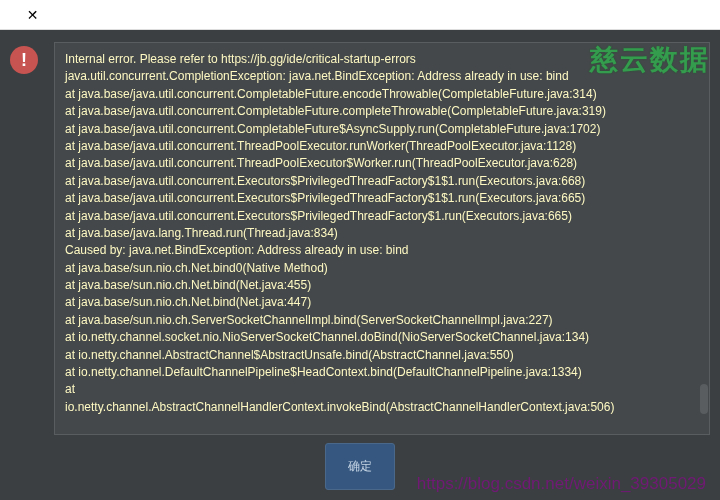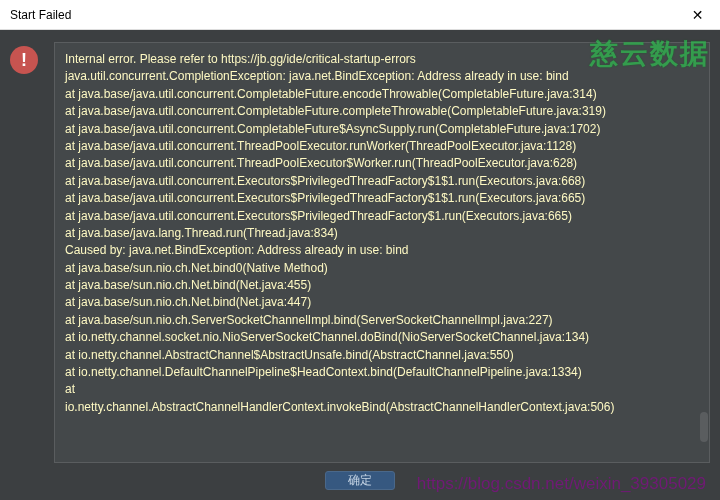--- a/index.html
+++ b/index.html
@@ -43,39 +43,38 @@
     .scroll-handle-v {
       position: absolute; right: 1px; bottom: 20px;
       width: 8px; height: 30px; background: #5a5d5f;
       border-radius: 4px;
     }
     .btn-row {
       display: flex; justify-content: center; padding-top: 8px;
     }
     .ok-btn {
       background: #365880; color: #c7d6e5;
-      border: 1px solid #4a688a; padding: 0 22px;
+      border: 1px solid #4a688a; padding: 14px 22px;
       font-size: 12px; border-radius: 3px; cursor: pointer;
     }
     .watermark {
-      position: absolute; top: 35px; right: 10px;
+      position: absolute; top: 41px; right: 10px;
       font-size: 28px; font-weight: bold; color: #2fb94f;
       letter-spacing: 2px; opacity: 0.75; pointer-events: none;
       text-shadow: 0 0 2px #1a5a2a;
     }
     .footer-url {
       position: absolute; bottom: 6px; right: 14px;
       color: #701a75; font-size: 17px;
     }
   </style>
 </head>
 <body>
 
 <div class="titlebar">
-  <span class="titlebar-title">Start Failed</span>
   <div class="close-btn">
     <span>✕</span>
   </div>
 </div>
 
 <div class="content">
   <div class="main-row">
     <div class="icon-col">
       <div class="err-icon">
         <span>!</span>

